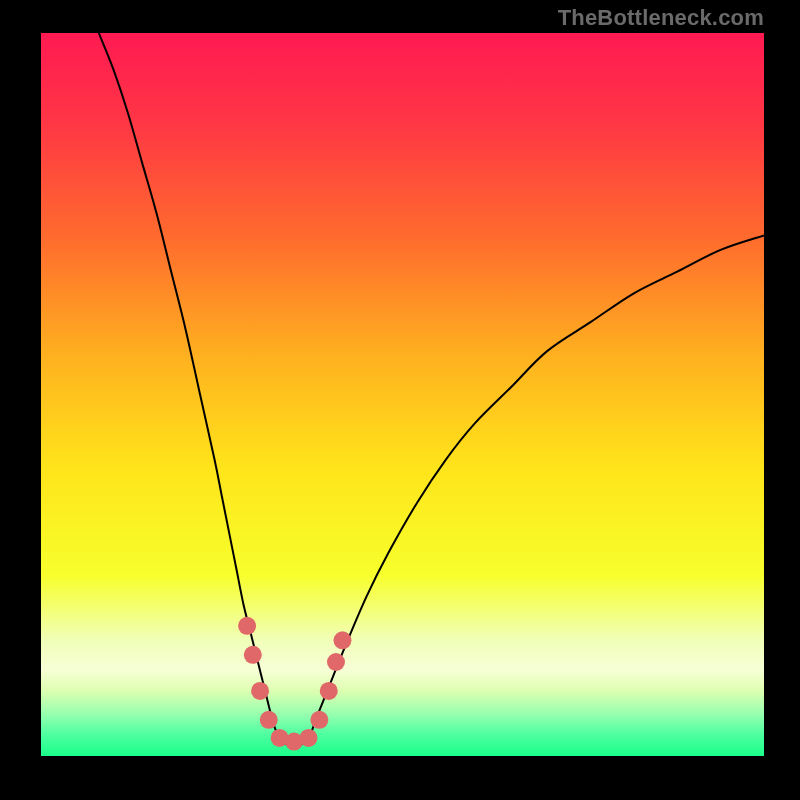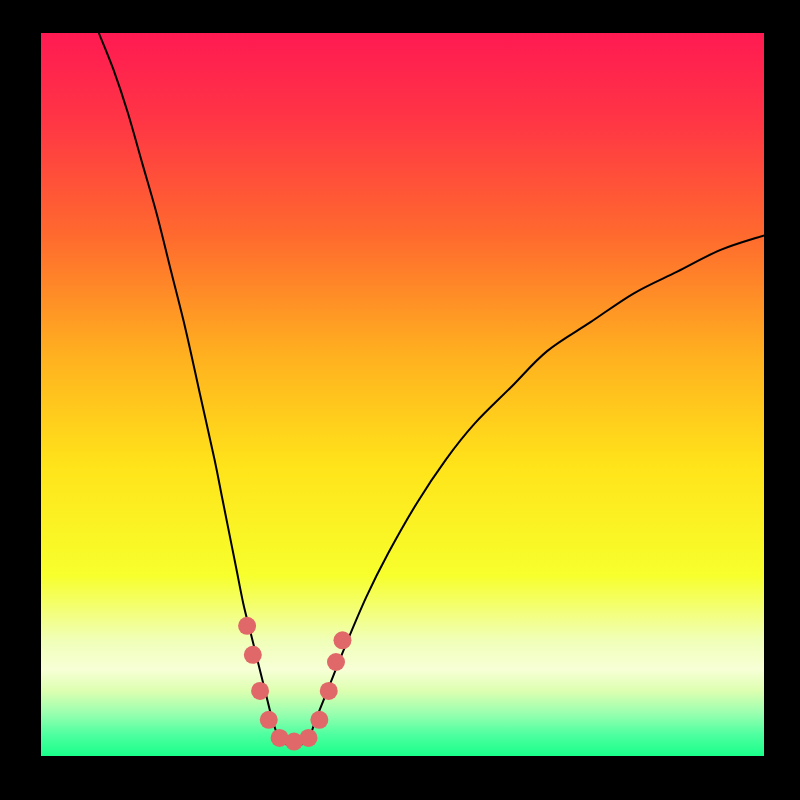--- a/index.html
+++ b/index.html
@@ -58,13 +58,14 @@
         <circle cx="227.745" cy="686.85" r="9" fill="#e06868"></circle>
         <circle cx="238.59" cy="704.925" r="9" fill="#e06868"></circle>
         <circle cx="253.04999999999998" cy="708.54" r="9" fill="#e06868"></circle>
         <circle cx="267.51" cy="704.925" r="9" fill="#e06868"></circle>
         <circle cx="278.355" cy="686.85" r="9" fill="#e06868"></circle>
         <circle cx="287.75399999999996" cy="657.9300000000001" r="9" fill="#e06868"></circle>
         <circle cx="294.984" cy="629.01" r="9" fill="#e06868"></circle>
         <circle cx="301.49100000000004" cy="607.3199999999999" r="9" fill="#e06868"></circle>
       </svg>
   </div>
+  <div class="watermark">TheBottleneck.com</div>
 </div>
 
 </body></html>

